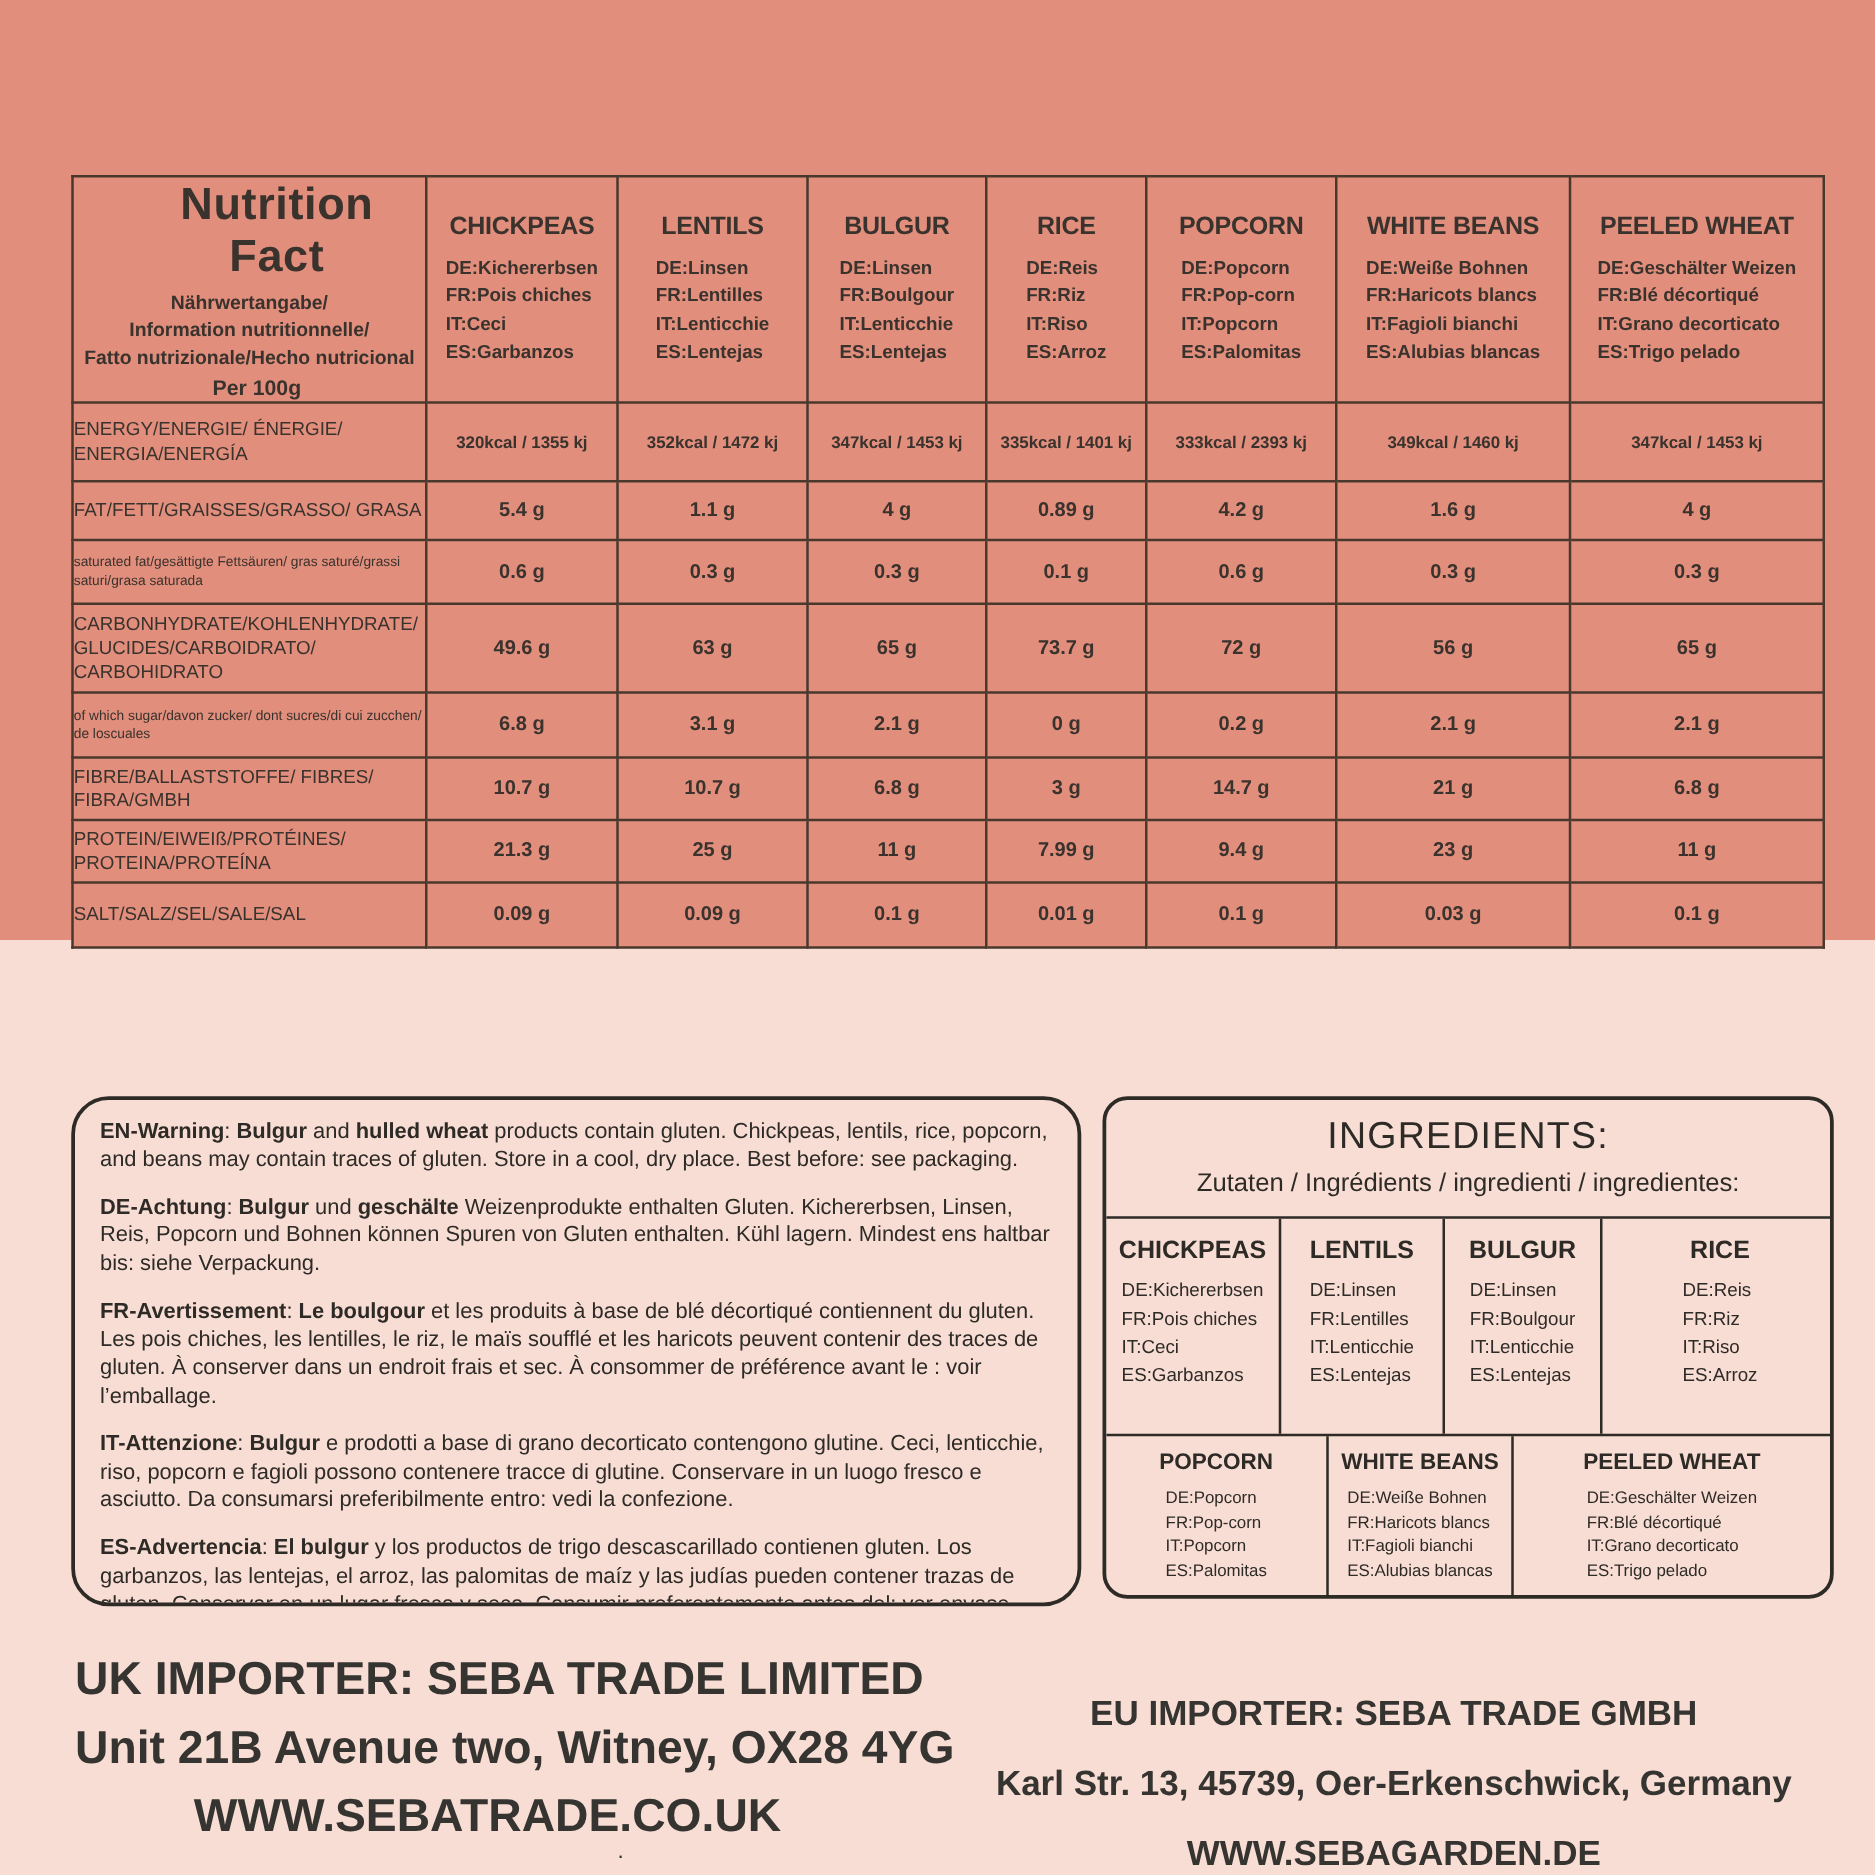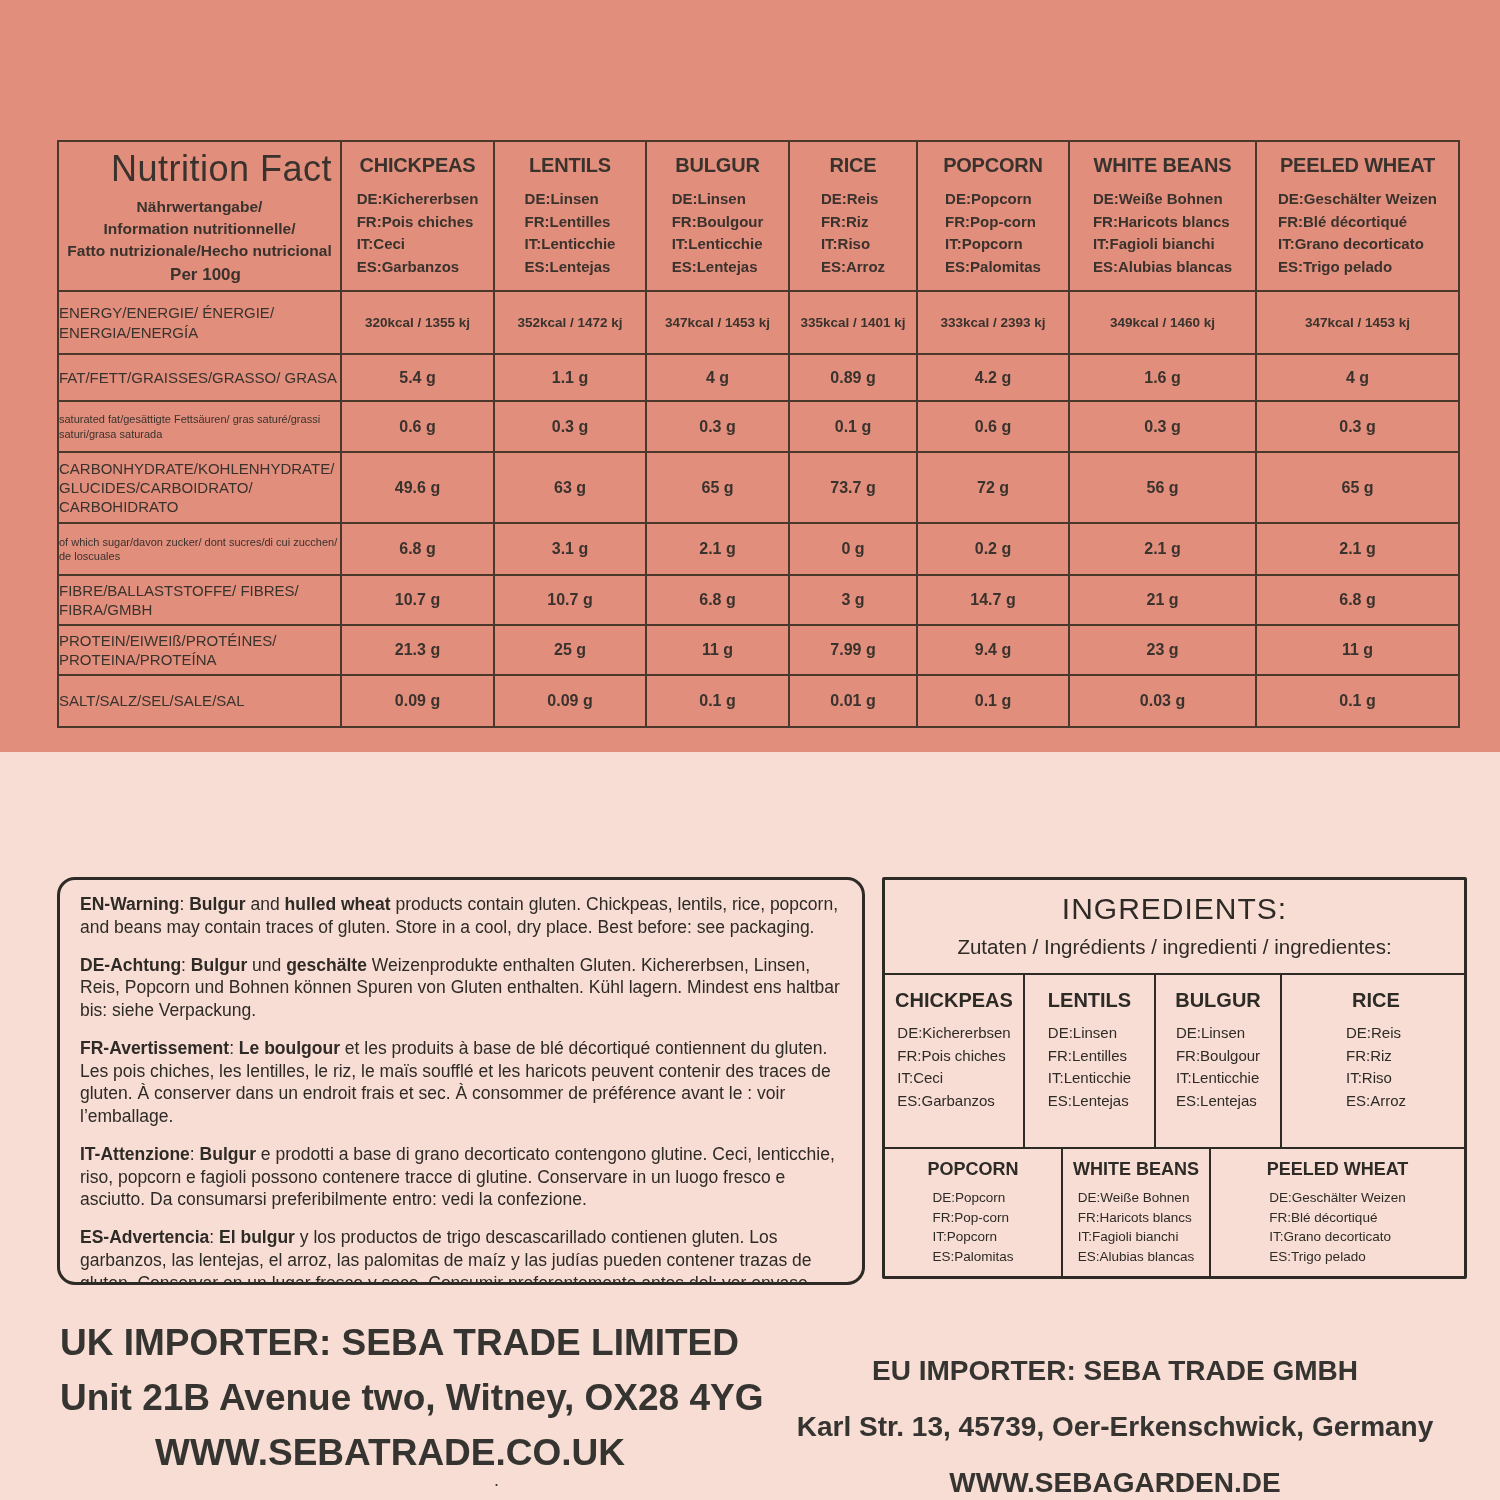--- a/index.html
+++ b/index.html
@@ -25,42 +25,42 @@
   #nutri-body tr:nth-child(1){height:63px}
   #nutri-body tr:nth-child(2){height:47px}
   #nutri-body tr:nth-child(3){height:51px}
   #nutri-body tr:nth-child(4){height:71px}
   #nutri-body tr:nth-child(5){height:52px}
   #nutri-body tr:nth-child(6){height:50px}
   #nutri-body tr:nth-child(7){height:50px}
   #nutri-body tr:nth-child(8){height:52px}
 
   .title-cell{text-align:center;}
-  .nutri-title{font-size:36px;font-weight:400;letter-spacing:.5px;margin-bottom:6px;margin-left:44px;}
+  .nutri-title{font-size:36px;font-weight:700;letter-spacing:.5px;margin-bottom:6px;margin-left:44px;}
   .nutri-sub{font-size:15.5px;line-height:1.42;}
   .nutri-per{font-size:17px;font-weight:bold;margin-top:3px;padding-left:12px;}
 
   .col-head{text-align:center;}
   .prod-name{font-size:20px;font-weight:bold;letter-spacing:-.2px;margin-bottom:11px;}
   .trans-block{display:inline-block;text-align:left;font-size:15px;line-height:1.5;}
 
   .row-label{font-size:15px;line-height:1.28;padding:2px 4px 2px 10px;overflow-wrap:anywhere;}
   .row-label.indent{padding-left:19px;font-size:11px;}
   .val-cell{text-align:center;font-weight:bold;font-size:16px;}
   #nutri-body tr:first-child .val-cell{font-size:13.5px;}
 
   
   .warning-box{position:absolute;left:57px;top:877px;width:808px;height:408px;box-sizing:border-box;
-    border:3px solid #2e2a26;border-radius:18px;padding:13px 20px 8px 20px;color:#2e2a26;overflow:hidden;}
+    border:3px solid #2e2a26;border-radius:30px;padding:13px 20px 8px 20px;color:#2e2a26;overflow:hidden;}
   .warn-para{margin:0 0 15px 0;font-size:17.5px;line-height:1.3;}
   .warn-para .wb{font-weight:bold;}
 
   
   .ing-box{position:absolute;left:882px;top:877px;width:585px;height:402px;box-sizing:border-box;
-    border:3px solid #2e2a26;border-radius:2px;color:#2e2a26;overflow:hidden;}
+    border:3px solid #2e2a26;border-radius:20px;color:#2e2a26;overflow:hidden;}
   .ing-head{height:93px;text-align:center;padding-top:12px;box-sizing:border-box;}
   .ing-title{font-size:30px;font-weight:500;letter-spacing:1px;}
   .ing-sub{font-size:20.5px;margin-top:9px;}
   .ing-row{display:grid;border-top:2px solid #2e2a26;}
   #ing-row1{grid-template-columns:140px 131px 126px 188px;height:172px;}
   #ing-row2{grid-template-columns:178px 148px 253px;height:130px;}
   .ing-cell{border-right:2px solid #2e2a26;text-align:center;padding-top:14px;box-sizing:border-box;overflow:hidden;}
   .ing-cell:last-child{border-right:none;}
   #ing-row2 .ing-cell{padding-top:10px;}
   .ing-name{font-weight:bold;}

